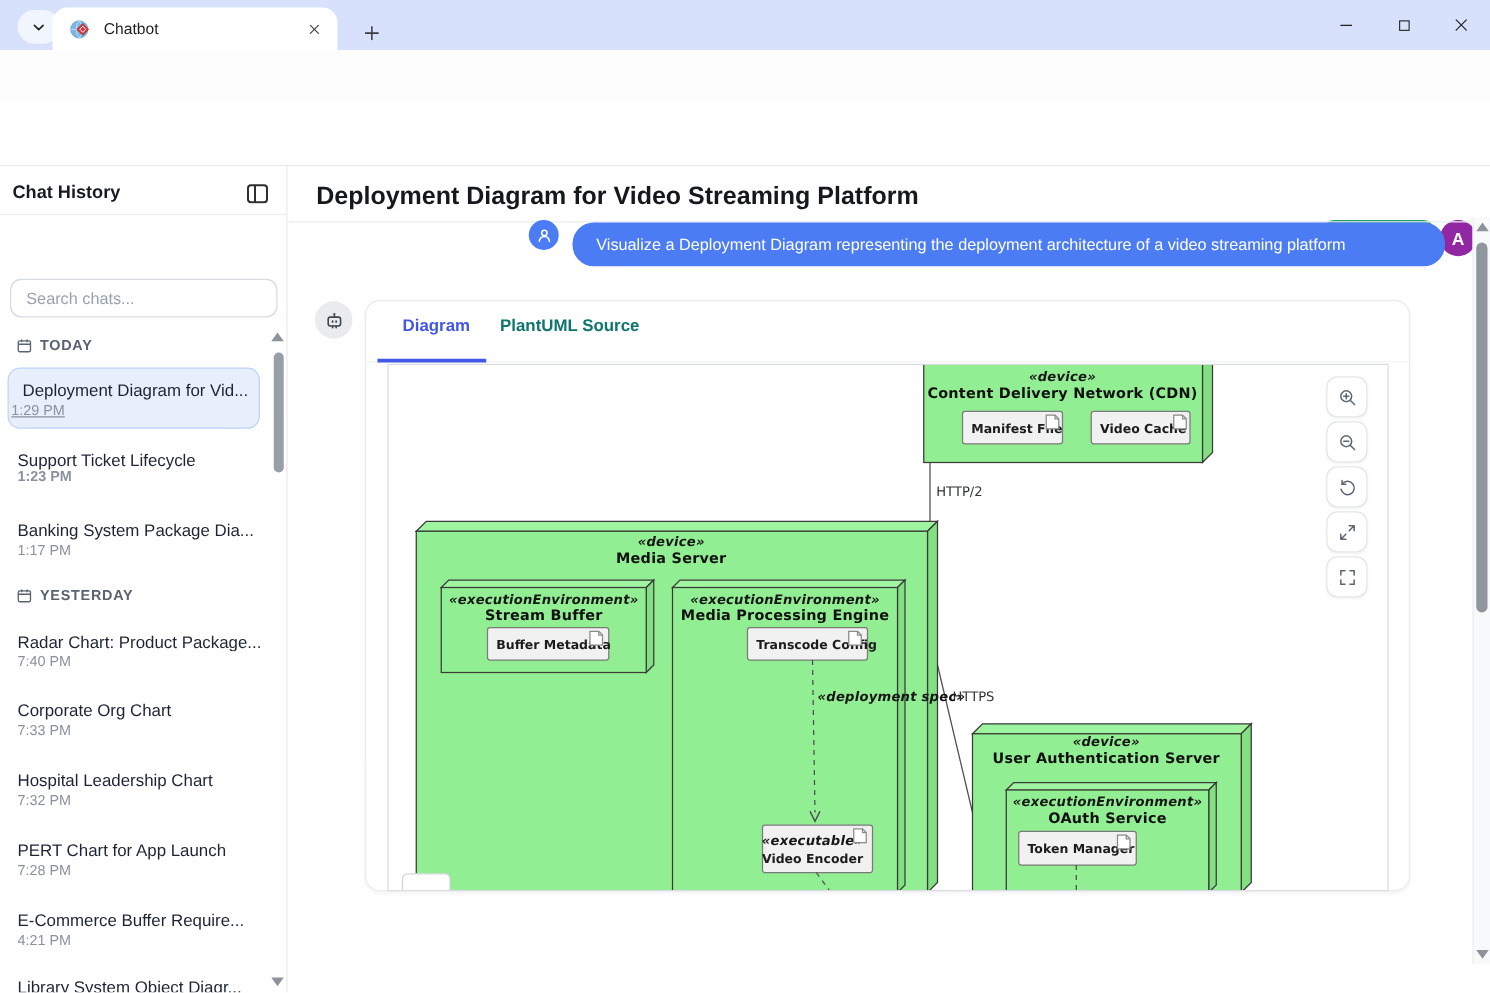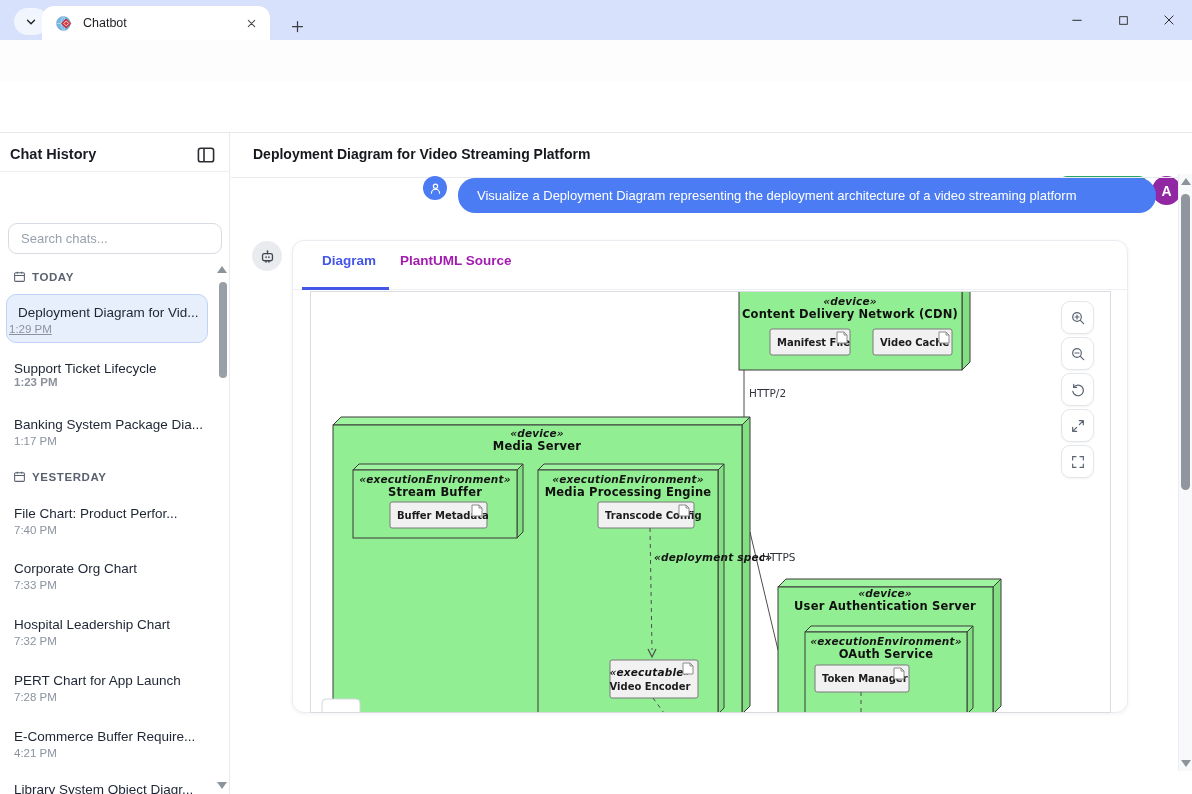--- a/index.html
+++ b/index.html
@@ -40,30 +40,30 @@
   .sbsearch::placeholder { color:#99a1ad; }
   .sect { font-size:11.5px; font-weight:bold; color:#5a6270; letter-spacing:.6px; }
   .chatitem-t { font-size:13.5px; color:#1d2433; white-space:nowrap; overflow:hidden; }
   .chatitem-d { font-size:11.5px; color:#8b929d; }
   .selitem { left:6px; top:294px; width:202px; height:49px; background:#e7effc; border:1px solid #bed3f7; border-radius:10px; }
   .tri-up { width:0; height:0; border-left:5px solid transparent; border-right:5px solid transparent; border-bottom:7px solid #8d939b; }
   .tri-dn { width:0; height:0; border-left:5px solid transparent; border-right:5px solid transparent; border-top:7px solid #8d939b; }
   .sb-thumb { left:219px; top:282px; width:8px; height:96px; background:#999fa6; border-radius:4px; }
 
   
-  .main-title { left:253px; top:146px; font-size:14px; font-weight:bold; color:#15181d; }
+  .main-title { left:253px; top:146px; font-size:20px; font-weight:bold; color:#15181d; }
   .main-div { left:231px; top:177px; width:961px; height:1px; background:#e9ebef; }
   .user-avatar { left:423px; top:176px; width:24px; height:24px; border-radius:50%; background:#4b7cf3; display:flex; align-items:center; justify-content:center; }
   .bubble { left:458px; top:178px; width:698px; height:35px; border-radius:17px; background:#4b7cf3; color:#fff; font-size:13px; display:flex; align-items:center; padding:0 19px; white-space:nowrap; overflow:hidden; }
   .bot-avatar { left:252px; top:241px; width:30px; height:30px; border-radius:50%; background:#e9ebee; display:flex; align-items:center; justify-content:center; }
   .card { left:292px; top:240px; width:836px; height:473px; background:#fff; border:1px solid #e9ecf0; border-radius:12px; box-shadow:0 1px 4px rgba(15,23,42,.06); }
   .tabbar { left:292px; top:240px; width:836px; height:50px; border-bottom:1px solid #eceef2; border-radius:12px 12px 0 0; }
   .tab { position:absolute; top:253px; font-size:13.5px; }
   .tab.active { color:#4356e8; font-weight:bold; }
-  .tab.idle { color:#a21caf; font-weight:bold; }
+  .tab.idle { color:#0f766e; font-weight:bold; }
   .tab-underline { left:302px; top:287px; width:87px; height:2.5px; background:#4356e8; }
   .viewport { left:310px; top:291px; width:801px; height:422px; border:1px solid #d9dde2; background:#fff; overflow:hidden; }
   .zbtn { width:33px; height:33px; background:#fff; border:1px solid #e3e7ec; border-radius:9px; box-shadow:0 1px 2px rgba(0,0,0,.05); display:flex; align-items:center; justify-content:center; z-index:3; }
 
   
   .inputpanel { left:231px; top:705px; width:961px; height:89px; background:#fff; border-top:1px solid #f0f2f4; z-index:5; }
   .msg-input { position:absolute; left:21px; top:12px; width:872px; height:52px; border:1px solid #d9dde3; border-radius:10px; resize:none; font-family:"Liberation Sans",sans-serif; font-size:13px; color:#333; padding:14px 16px; outline:none; }
   .msg-input::placeholder { color:#9aa3ad; }
   .sendbtn { position:absolute; left:905px; top:40px; width:32px; height:32px; border-radius:50%; background:#a9c2f6; display:flex; align-items:center; justify-content:center; }
 
@@ -236,21 +236,21 @@
 
   <div class="abs chatitem-t" style="left:14px; top:417px; width:196px;">Banking System Package Dia...</div>
   <div class="abs chatitem-d" style="left:14px; top:435px;">1:17 PM</div>
 
   <svg class="abs" style="left:13px; top:470px;" width="13" height="13" viewBox="0 0 24 24">
       <rect x="3" y="5" width="18" height="16" rx="2" fill="none" stroke="#5a6270" stroke-width="2"></rect>
       <path d="M3 10h18M8 3v4M16 3v4" stroke="#5a6270" stroke-width="2"></path>
     </svg>
   <div class="abs sect" style="left:32px; top:471px;">YESTERDAY</div>
 
-  <div class="abs chatitem-t" style="left:14px; top:506px; width:196px;">File Chart: Product Perfor...</div>
+  <div class="abs chatitem-t" style="left:14px; top:506px; width:196px;">Radar Chart: Product Package...</div>
   <div class="abs chatitem-d" style="left:14px; top:524px;">7:40 PM</div>
 
   <div class="abs chatitem-t" style="left:14px; top:561px; width:196px;">Corporate Org Chart</div>
   <div class="abs chatitem-d" style="left:14px; top:579px;">7:33 PM</div>
 
   <div class="abs chatitem-t" style="left:14px; top:617px; width:196px;">Hospital Leadership Chart</div>
   <div class="abs chatitem-d" style="left:14px; top:635px;">7:32 PM</div>
 
   <div class="abs chatitem-t" style="left:14px; top:673px; width:196px;">PERT Chart for App Launch</div>
   <div class="abs chatitem-d" style="left:14px; top:691px;">7:28 PM</div>

